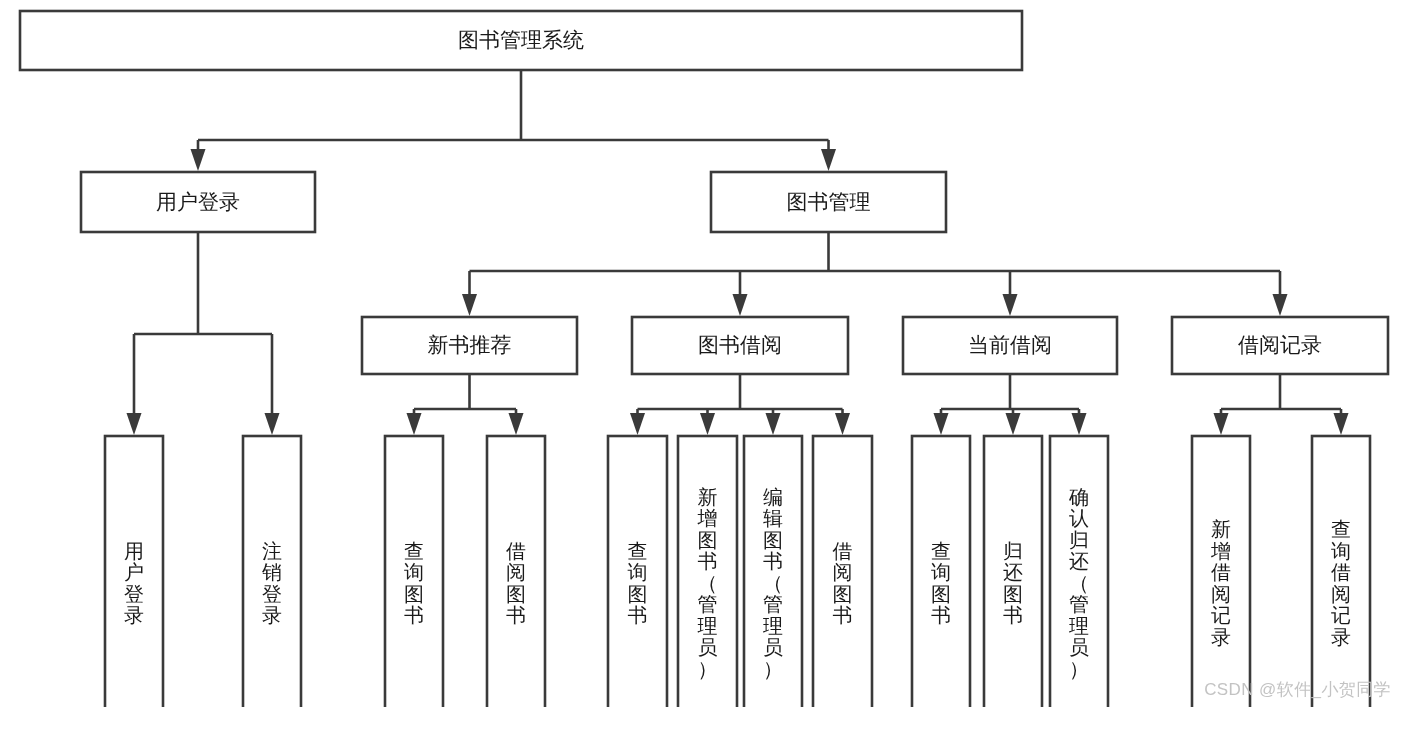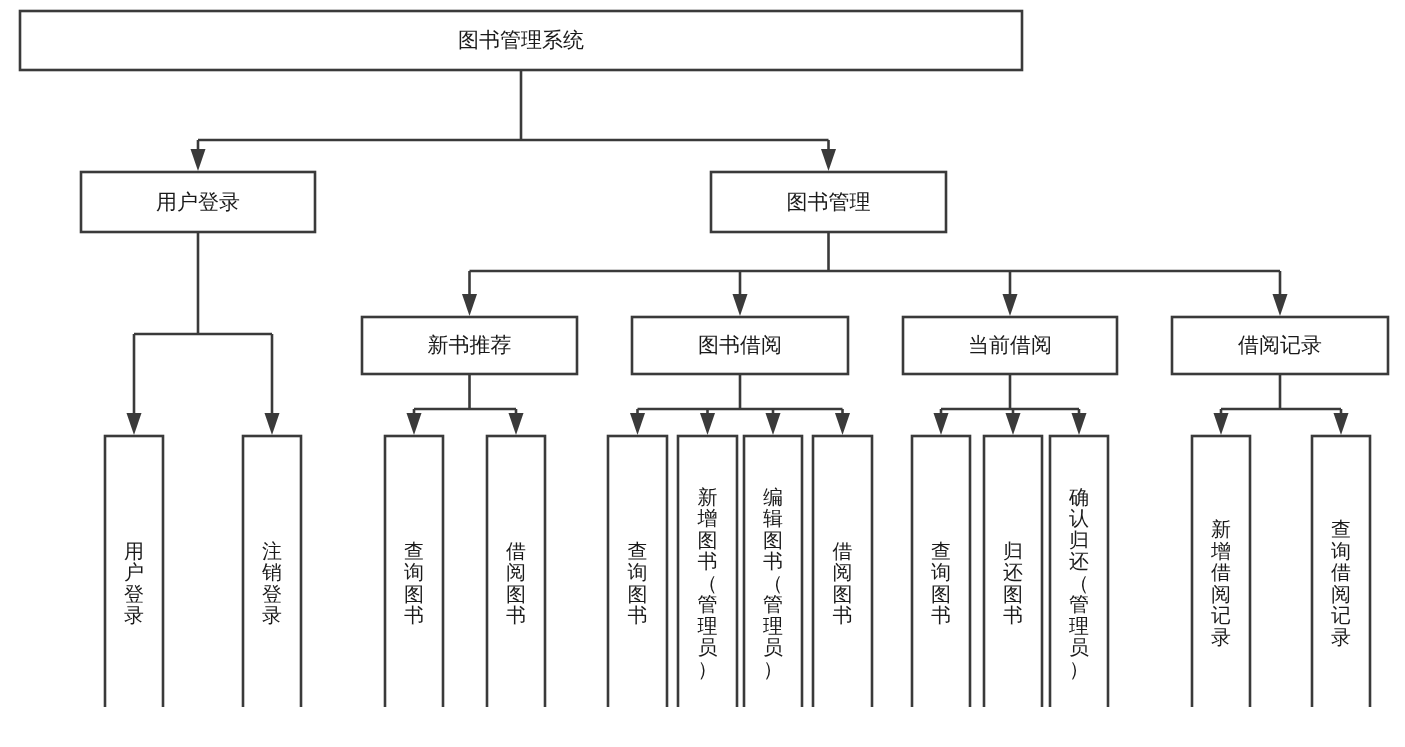--- a/index.html
+++ b/index.html
@@ -215,13 +215,14 @@
         <g>
           <rect x="1192" y="436" width="58" height="299" class="node-box"></rect>
           <text x="1221" y="536" class="node-label-vertical"><tspan x="1221" y="536">新</tspan><tspan x="1221" y="557.5">增</tspan><tspan x="1221" y="579">借</tspan><tspan x="1221" y="600.5">阅</tspan><tspan x="1221" y="622">记</tspan><tspan x="1221" y="643.5">录</tspan></text>
         </g>
         <g>
           <rect x="1312" y="436" width="58" height="299" class="node-box"></rect>
           <text x="1341" y="536" class="node-label-vertical"><tspan x="1341" y="536">查</tspan><tspan x="1341" y="557.5">询</tspan><tspan x="1341" y="579">借</tspan><tspan x="1341" y="600.5">阅</tspan><tspan x="1341" y="622">记</tspan><tspan x="1341" y="643.5">录</tspan></text>
         </g>
       </g>
   </svg>
+  <div class="watermark-text">CSDN @软件_小贺同学</div>
 </div>
 
 </body></html>

